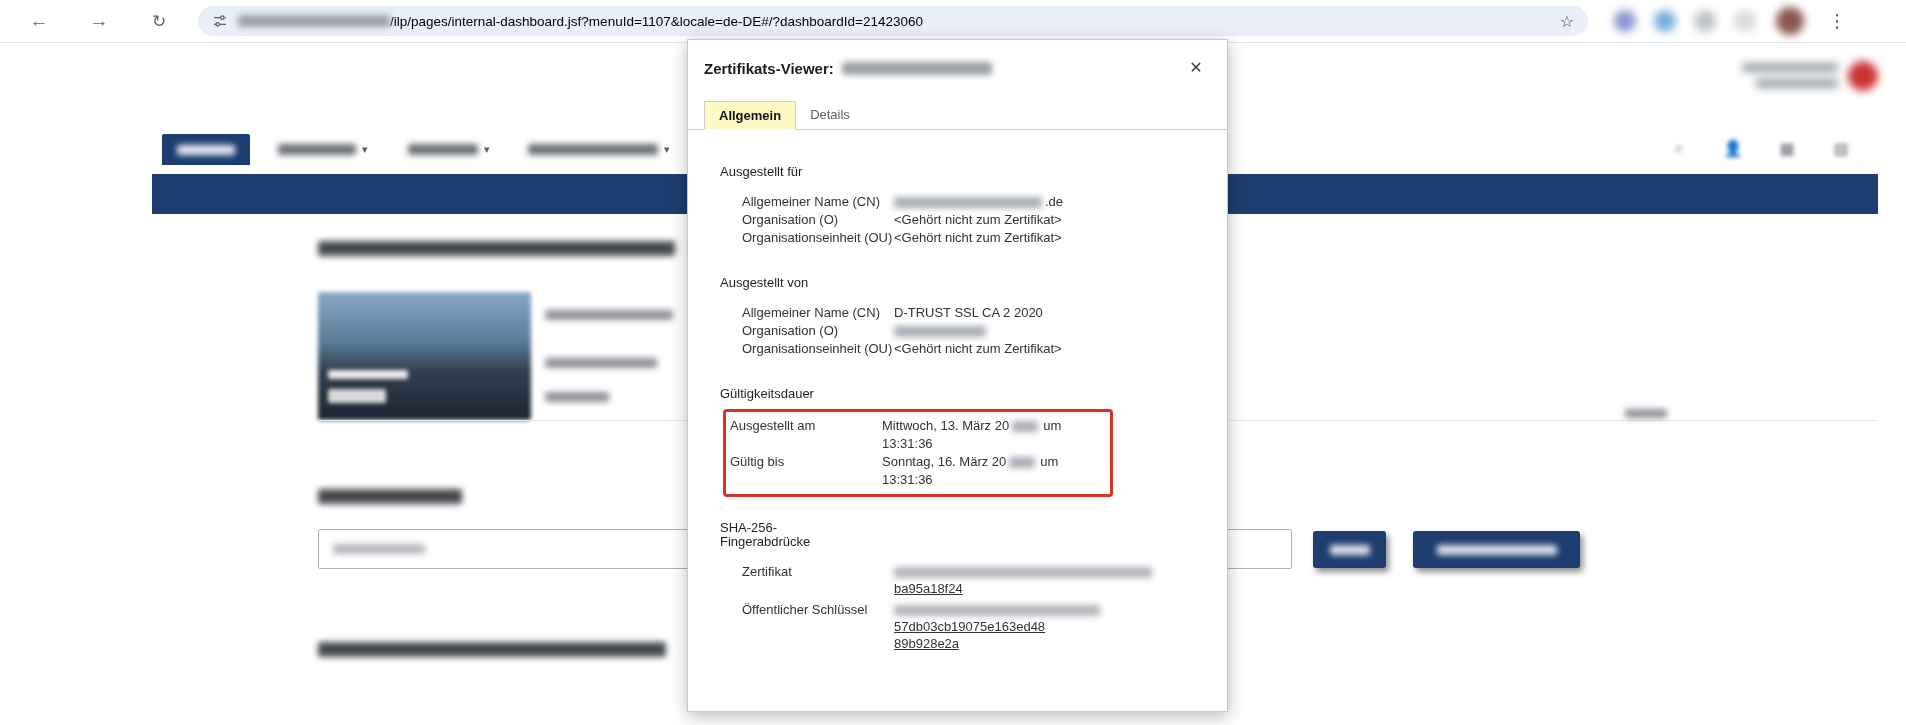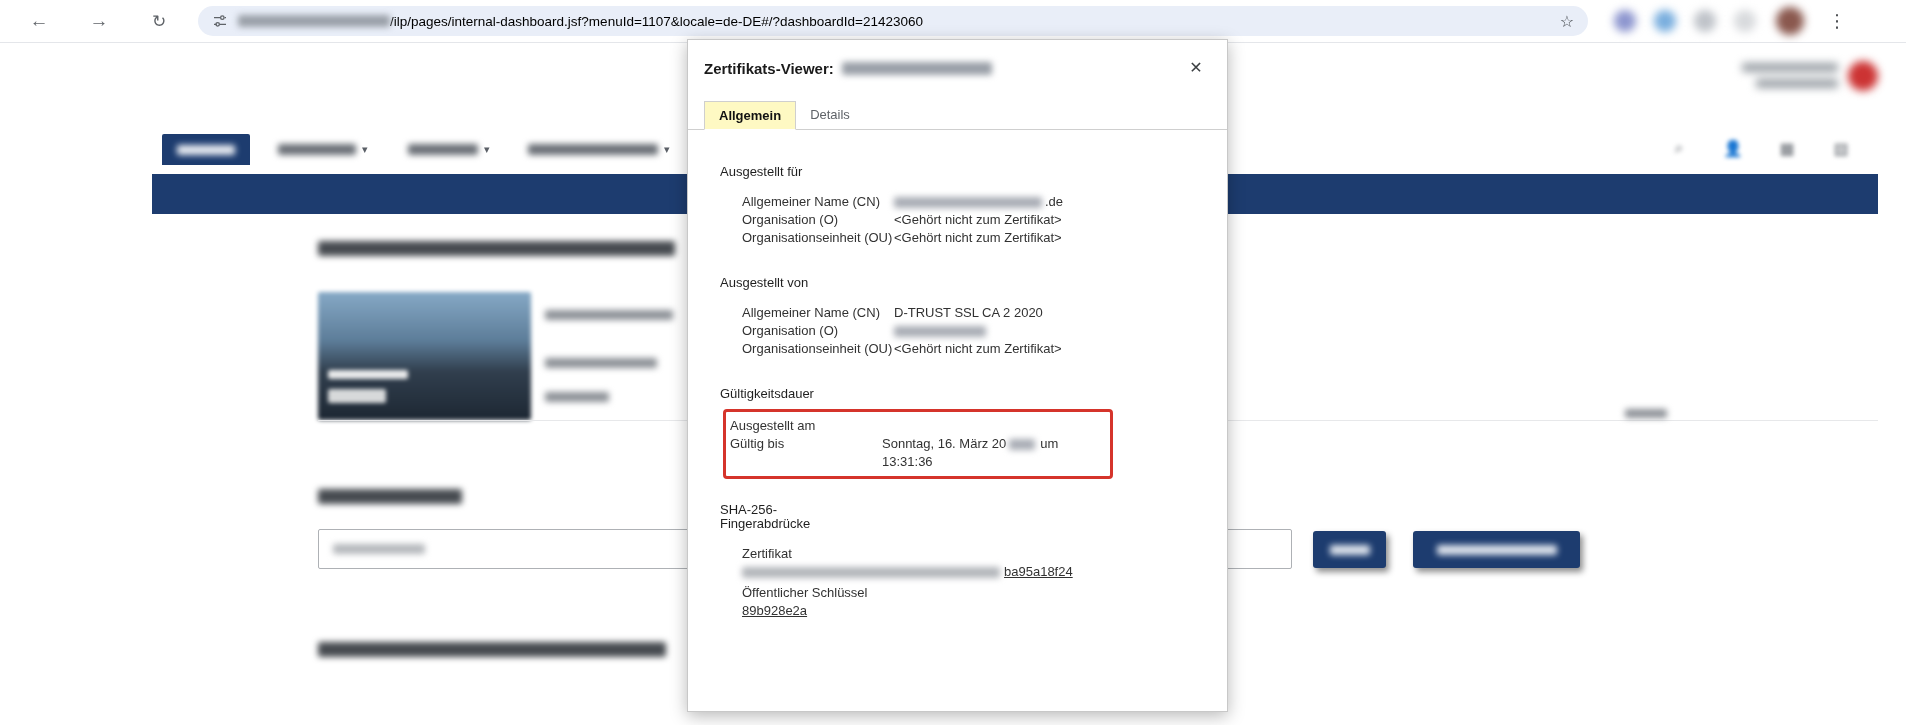--- a/index.html
+++ b/index.html
@@ -82,21 +82,21 @@
   .crow .val { flex:1; }
   .cn-blur { width:148px; background:#a9adb5; margin-right:3px; }
   .o-blur  { width:92px;  background:#a9adb5; }
   .redbox { border:3px solid #d5342b; border-radius:4px; width:390px; margin-left:3px; padding:5px 0; }
   .redbox .crow { margin-left:4px; }
   .date-blur { width:26px; background:#a9adb5; margin:0 5px 0 3px; }
   .sha-h { margin-bottom:14px; }
   .sha-h div { line-height:14px; }
   .hash-blur-cert { width:258px; background:#b3b6bb; margin-right:4px; }
   .hash-blur-key  { width:206px; background:#b3b6bb; margin-right:4px; }
-  .hashrow { margin-top:0;flex-direction:column; }
+  .hashrow { margin-top:0; }
   .hashrow + .hashrow { margin-top:4px; }
   .hline { line-height:17px;text-decoration:underline; }
 </style>
 </head>
 <body>
 
 <div class="toolbar">
   <div class="navbtn back">
       <span>←</span>
     </div>
@@ -234,20 +234,21 @@
         <span class="lbl">Organisationseinheit (OU)</span>
         <span class="val">&lt;Gehört nicht zum Zertifikat&gt;</span>
       </div>
     </div>
 
     <div class="sect" style="margin-bottom:24px;">
       <div class="sect-h" style="margin-bottom:8px;">Gültigkeitsdauer</div>
       <div class="redbox">
         <div class="crow">
           <span class="lbl">Ausgestellt am</span>
+          <span class="val"><span>Mittwoch, 13. März 20</span><span class="rb date-blur"></span><span>um 13:31:36</span></span>
         </div>
         <div class="crow">
           <span class="lbl">Gültig bis</span>
           <span class="val"><span>Sonntag, 16. März 20</span><span class="rb date-blur"></span><span>um 13:31:36</span></span>
         </div>
       </div>
     </div>
 
     <div class="sect">
       <div class="sect-h sha-h">
@@ -256,19 +257,20 @@
       </div>
       <div class="crow hashrow">
         <span class="lbl">Zertifikat</span>
         <span class="val">
           <span class="hline" style="display:block;"><span class="rb hash-blur-cert"></span><span>ba95a18f24</span></span>
         </span>
       </div>
       <div class="crow hashrow">
         <span class="lbl">Öffentlicher Schlüssel</span>
         <span class="val">
+          <span class="hline" style="display:block;"><span class="rb hash-blur-key"></span><span>57db03cb19075e163ed48</span></span>
           <span class="hline" style="display:block;">89b928e2a</span>
         </span>
       </div>
     </div>
 
   </div>
 </div>
 
 </body></html>

